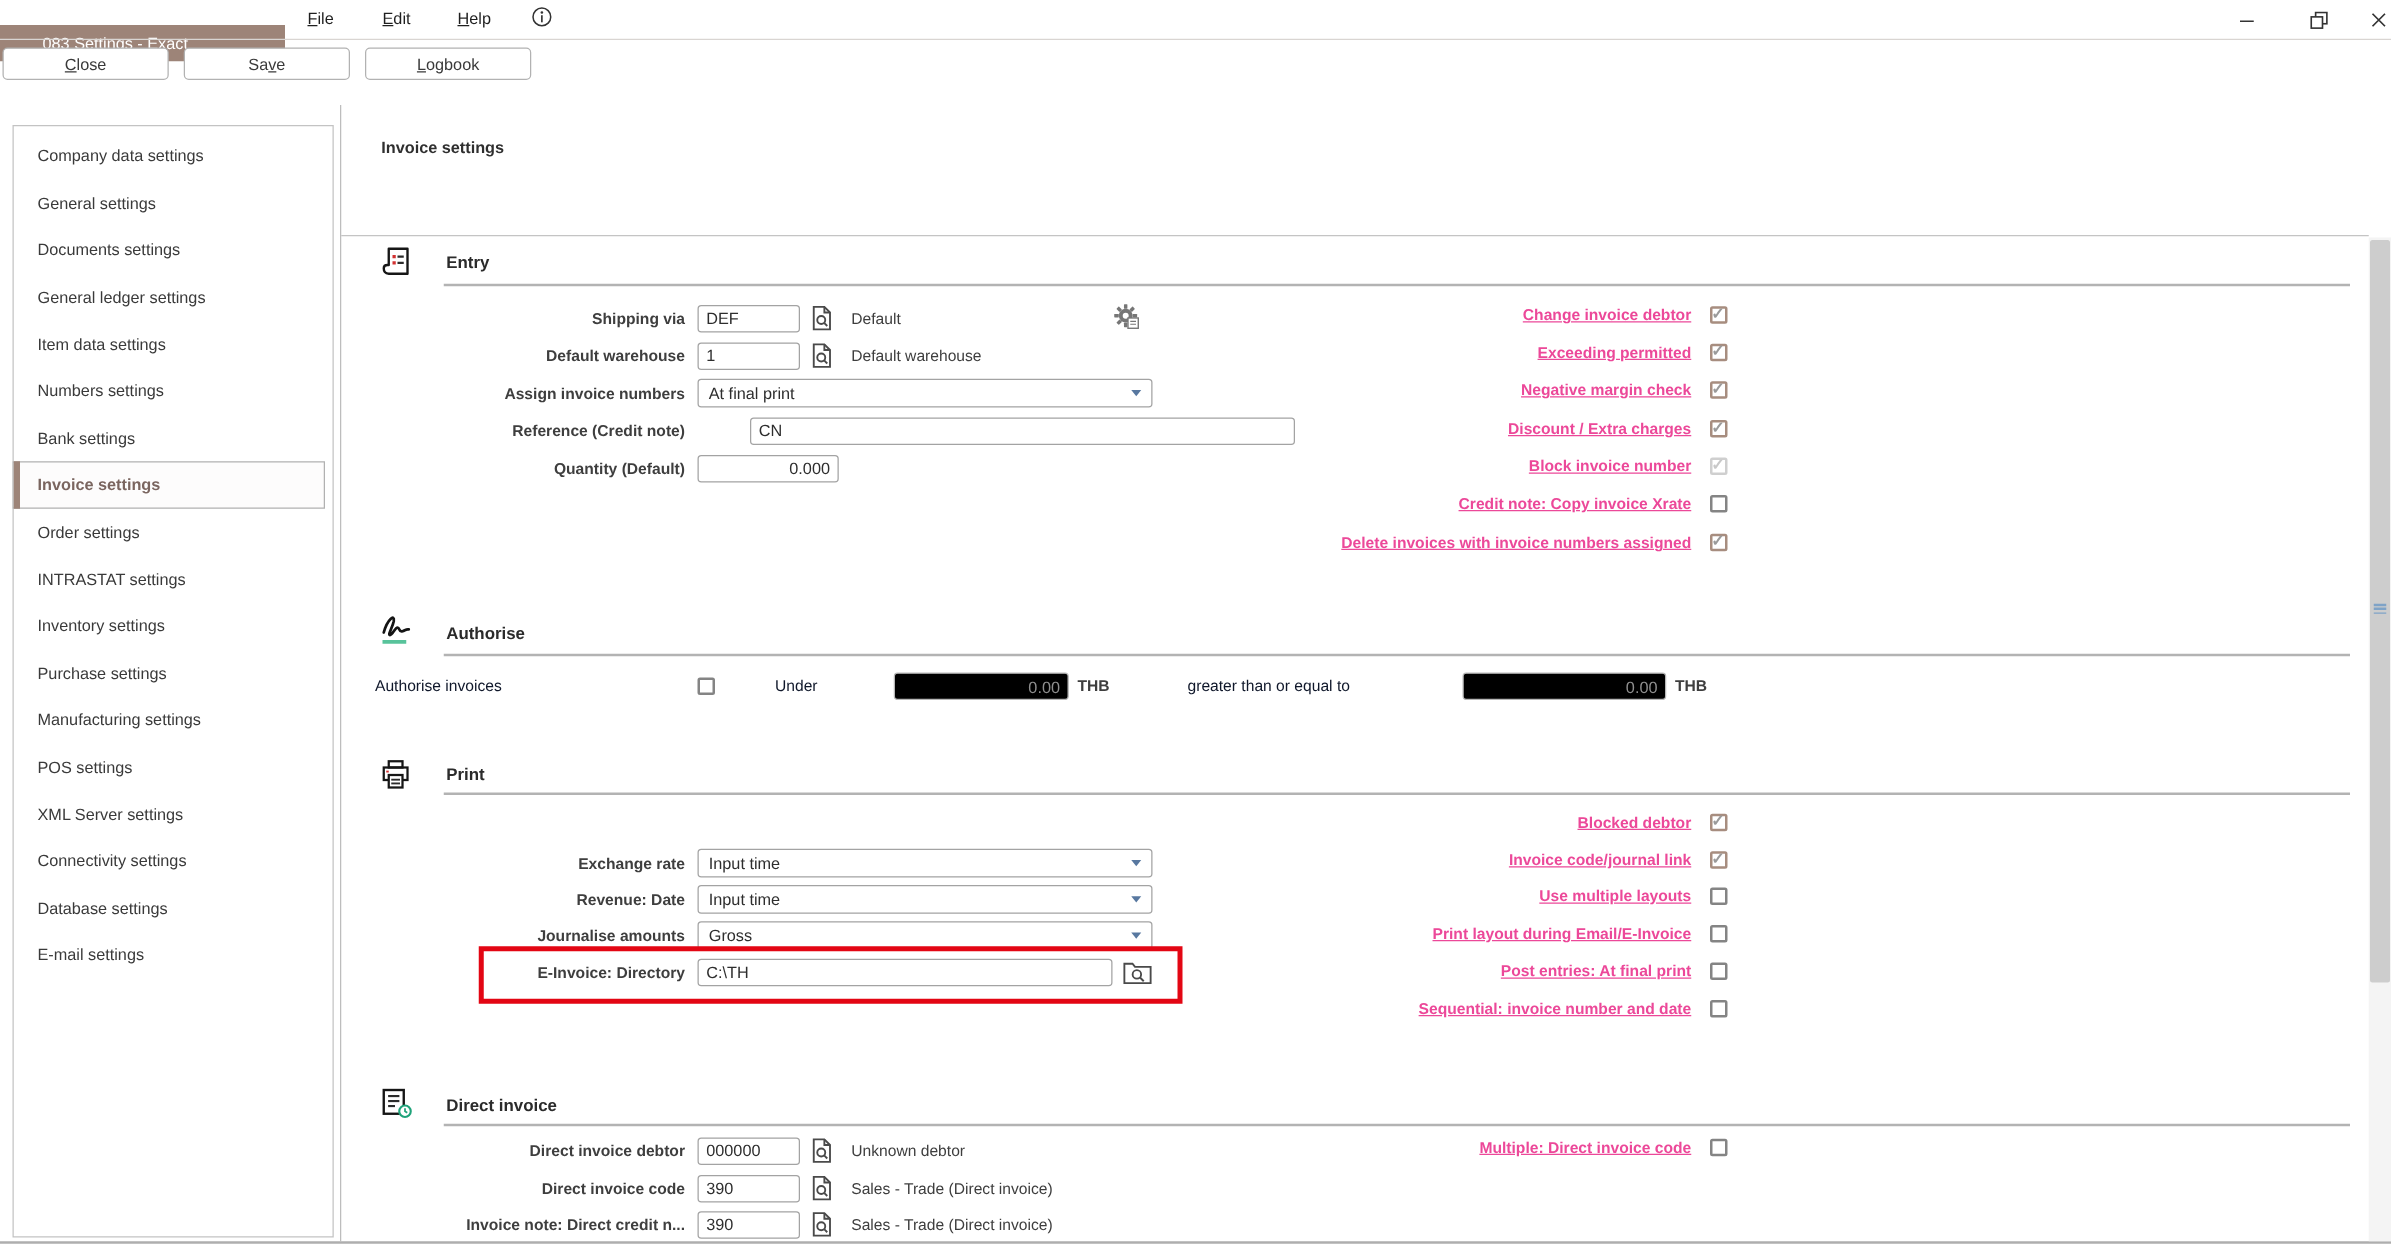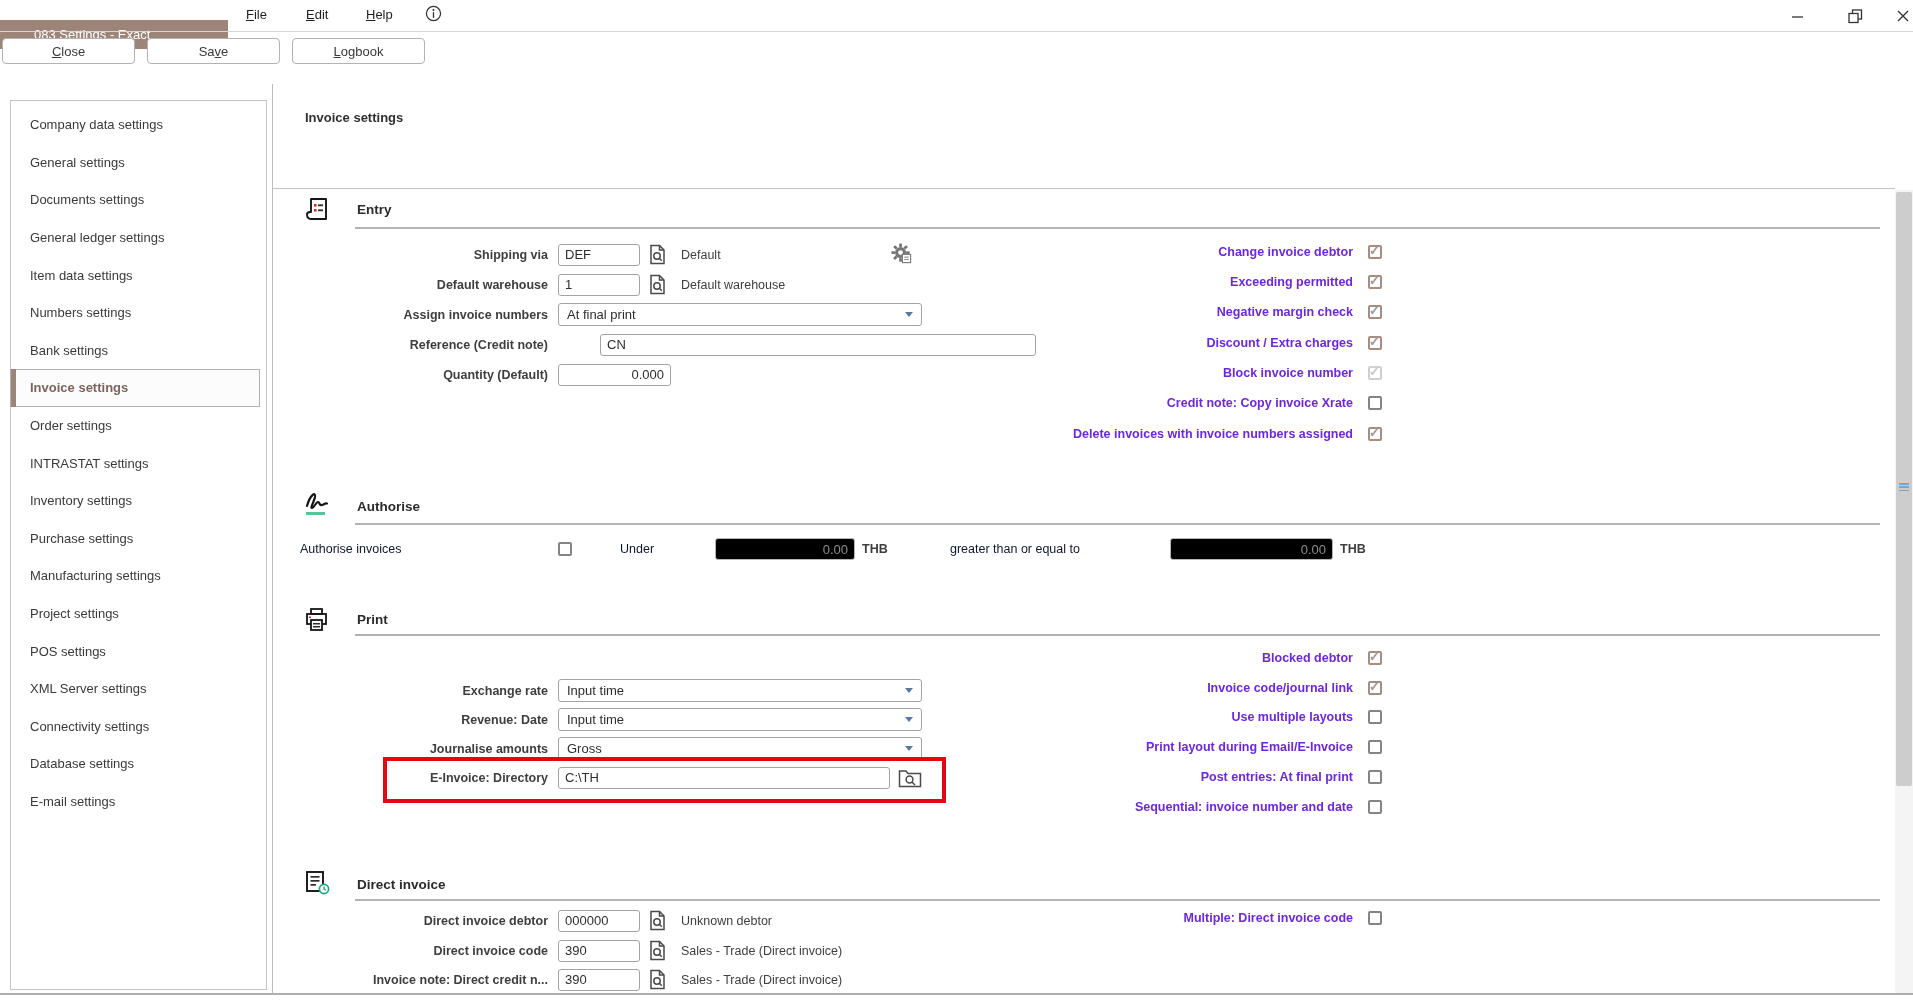--- a/index.html
+++ b/index.html
@@ -37,21 +37,21 @@
   .w80{width:82px;}.w113{width:113px;}.w330{width:332px;}
   .num{text-align:right;}
   .sel{width:364px;height:23px;border:1px solid #a3a3a3;border-radius:3px;display:flex;align-items:center;
        justify-content:space-between;padding:0 8px;font-size:13px;color:#2e2e2e;box-sizing:border-box;background:#fff;cursor:pointer;}
   .caret{width:0;height:0;border-left:4px solid transparent;border-right:4px solid transparent;border-top:5px solid #5878a0;}
   .browse{margin-left:8px;display:flex;align-items:center;cursor:pointer;}
   .fdesc{margin-left:14px;font-weight:normal;font-size:12.5px;color:#3e3e3e;white-space:nowrap;}
   .gearpos{position:absolute;left:890px;top:242px;cursor:pointer;}
   
   .cbrow{position:absolute;left:890px;width:492px;display:flex;align-items:center;height:22px;}
-  .cblabel{flex:1;text-align:right;font-weight:bold;font-size:12.5px;color:#6d28d9;white-space:nowrap;}
+  .cblabel{flex:1;text-align:right;font-weight:bold;font-size:12.5px;color:#ec4899;white-space:nowrap;text-decoration:underline;}
   .cb{width:14px;height:14px;border:2px solid #848484;border-radius:2px;margin-left:15px;box-sizing:border-box;
       position:relative;background:#fff;flex:0 0 auto;cursor:pointer;}
   .cb.checked{border-color:#a78d7f;}
   .cb.checked::after{content:"\2713";position:absolute;left:-1px;top:-4px;font-size:13px;font-weight:bold;color:#9a9a9a;}
   .cb.disabled{border-color:#cfcfcf;}
   .cb.disabled::after{color:#c8c8c8;}
   
   .arow{position:absolute;left:0;top:538px;width:1913px;height:23px;}
   .arow .alab{position:absolute;line-height:23px;font-weight:normal;font-size:12.5px;color:#0f172a;text-align:left;white-space:nowrap;}
   .arow .cbabs{position:absolute;left:558px;top:4px;margin-left:0;}
@@ -112,21 +112,20 @@
     <div class="side-item">General ledger settings</div>
     <div class="side-item">Item data settings</div>
     <div class="side-item">Numbers settings</div>
     <div class="side-item">Bank settings</div>
     <div class="side-item selected">Invoice settings</div>
     <div class="side-item">Order settings</div>
     <div class="side-item">INTRASTAT settings</div>
     <div class="side-item">Inventory settings</div>
     <div class="side-item">Purchase settings</div>
     <div class="side-item">Manufacturing settings</div>
-    <div class="side-item">Project settings</div>
     <div class="side-item">POS settings</div>
     <div class="side-item">XML Server settings</div>
     <div class="side-item">Connectivity settings</div>
     <div class="side-item">Database settings</div>
     <div class="side-item">E-mail settings</div>
   </div>
   <div class="vline"></div>
 
   <div class="content-title">Invoice settings</div>
   <div class="hsep"></div>

